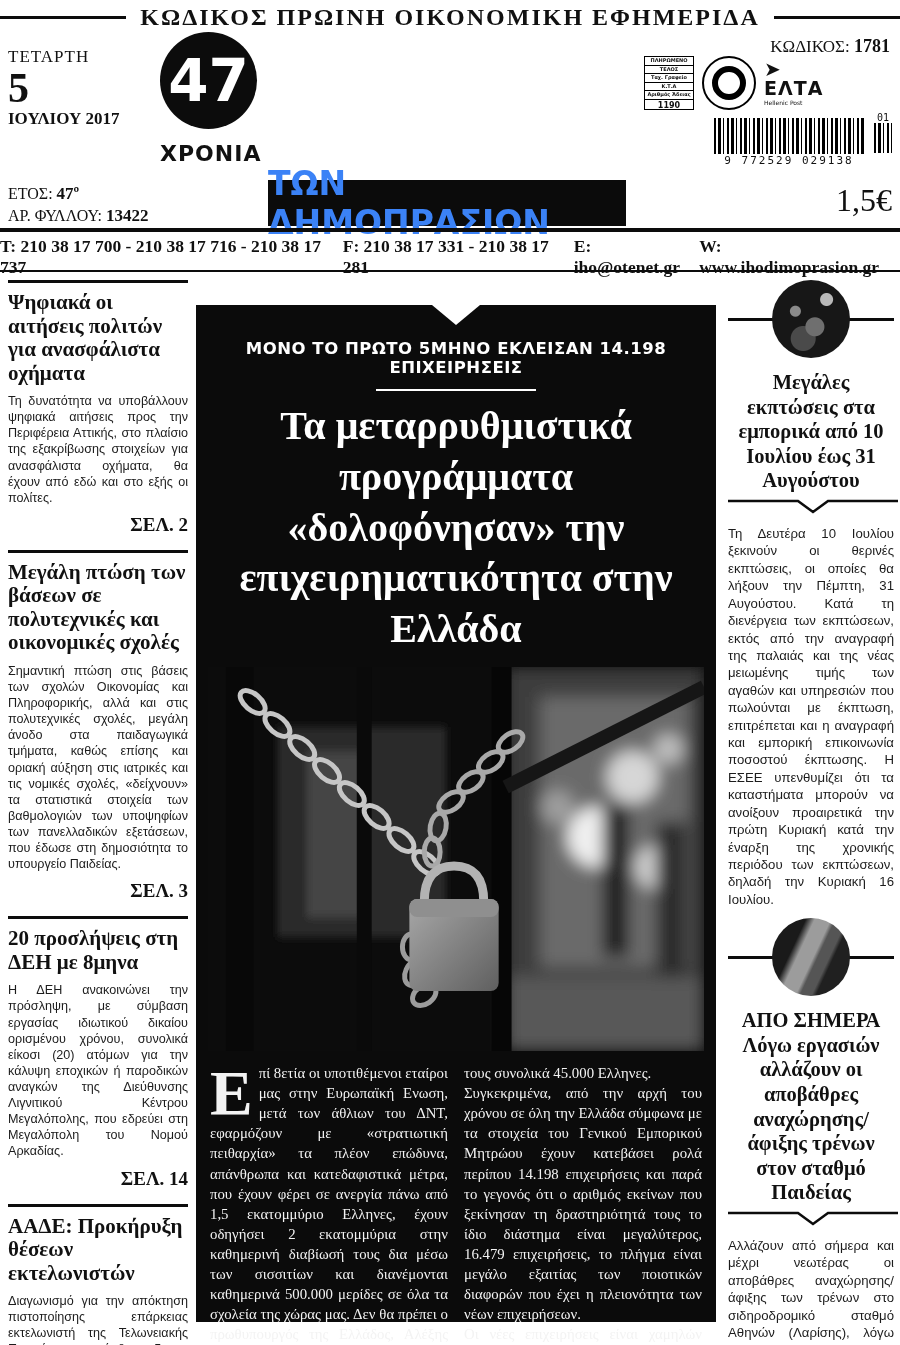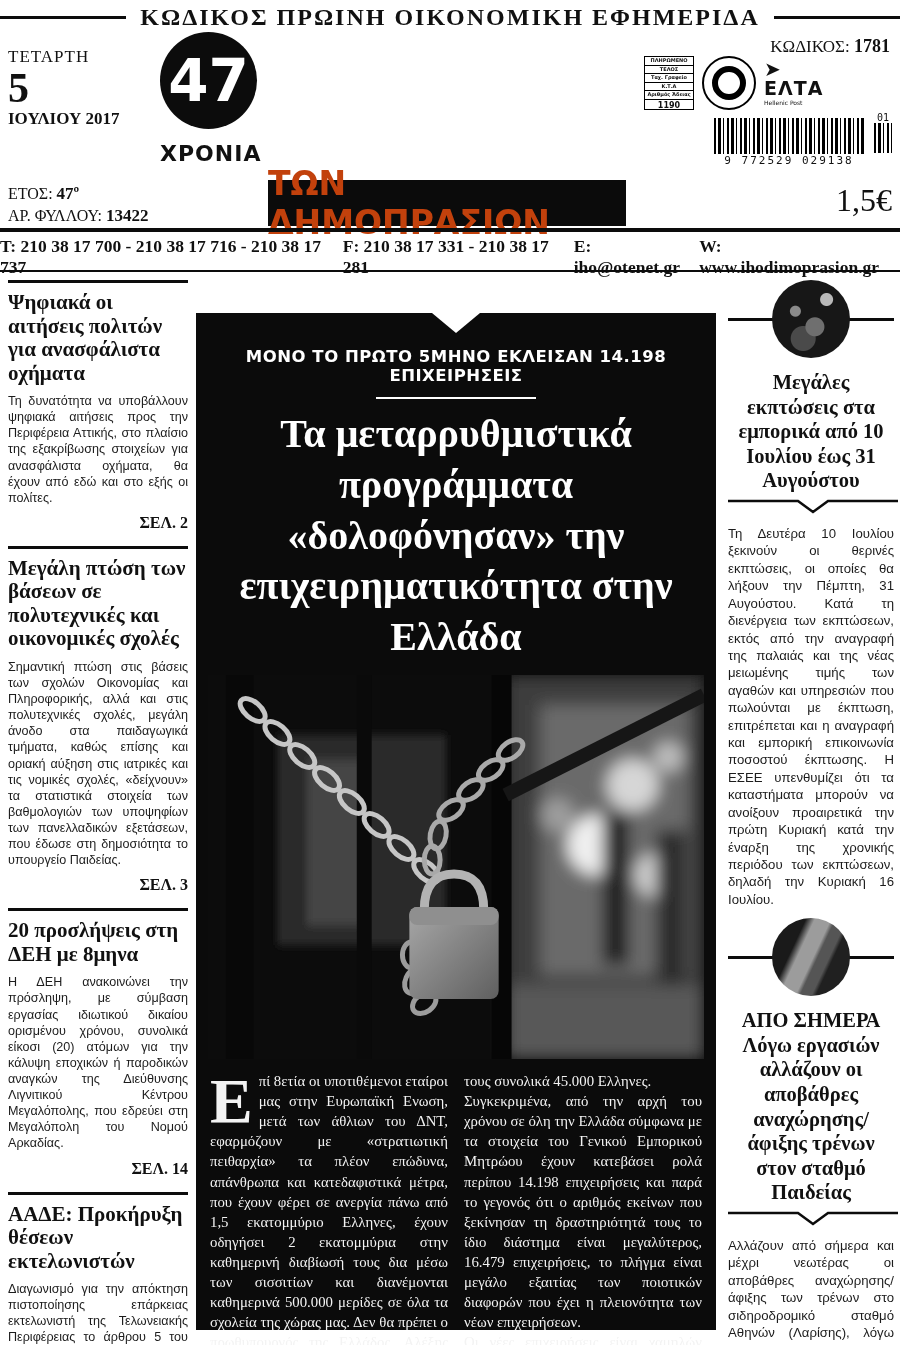--- a/index.html
+++ b/index.html
@@ -19,21 +19,21 @@
   #issue-block b{font-size:17px;}
   #logo47{position:absolute;left:160px;top:32px;width:100px;text-align:center;}
   #logo47 .circ{width:97px;height:97px;border-radius:50%;background:#0c0c0c;color:#fff;
     display:flex;align-items:center;justify-content:center;font-family:"DejaVu Sans",sans-serif;
     font-weight:bold;font-size:58px;}
   #logo47 .yrs{font-family:"DejaVu Sans",sans-serif;font-weight:bold;font-size:22px;letter-spacing:1px;margin-top:12px;}
   #paper-title{position:absolute;left:262px;top:18px;width:370px;text-align:center;
     font-family:"DejaVu Sans",sans-serif;font-weight:bold;font-size:150px;line-height:1.05;
     letter-spacing:-6px;color:#0b0b0b;}
   #paper-subtitle{position:absolute;left:268px;top:180px;width:358px;height:46px;background:#0b0b0b;
-    color:#c2410c;display:flex;align-items:center;justify-content:center;
+    color:#3b82f6;display:flex;align-items:center;justify-content:center;
     font-family:"DejaVu Sans",sans-serif;font-weight:bold;font-size:33px;letter-spacing:0;}
   #code-block{position:absolute;right:10px;top:36px;font-size:17px;}
   #code-block b{font-size:18px;margin-top:12px;}
   #stamps{position:absolute;right:66px;top:56px;display:flex;align-items:center;gap:8px;}
   #paid-stamp{width:48px;height:52px;border:1.5px solid #000;font-family:"DejaVu Sans",sans-serif;
     font-size:5px;font-weight:bold;text-align:center;line-height:1.5;overflow:hidden;}
   #paid-stamp div{border-bottom:1px solid #000;}
   #paid-stamp div:last-child{border-bottom:none;font-size:8px;}
   #round-stamp{width:50px;height:50px;border-radius:50%;border:2px solid #000;position:relative;}
   #round-stamp::before{content:"";position:absolute;inset:8px;border:6px solid #000;border-radius:50%;}
@@ -51,23 +51,23 @@
   #head-rule{top:228px;left:0;width:100%;height:4px;}
   #contact-bar{position:absolute;top:236px;left:0;width:100%;display:flex;justify-content:center;gap:1px;
     font-size:17.5px;font-weight:bold;}
   #sub-rule{top:270px;left:0;width:100%;height:2px;}
   
   #left-col{position:absolute;left:8px;top:280px;width:180px;}
   .l-art{border-top:3px solid #0c0c0c;padding-top:8px;margin-bottom:14px;}
   .l-art h3{margin:0 0 8px;font-size:21px;line-height:1.12;font-weight:bold;}
   .l-art p{margin:0;font-family:"Liberation Sans",sans-serif;font-size:12.6px;line-height:1.28;
     text-align:justify;color:#1c1c1c;}
-  .l-art .pg{text-align:right;font-weight:bold;font-size:16px;margin-top:8px;}
-  
-  #center-box{position:absolute;left:196px;top:313px;width:520px;height:1017px;background:#0b0b0b;
+  .l-art .pg{text-align:right;font-weight:bold;font-size:19px;margin-top:8px;}
+  
+  #center-box{position:absolute;left:196px;top:305px;width:520px;height:1017px;background:#0b0b0b;
     color:#fff;}
   #notch{position:absolute;top:0;left:50%;transform:translateX(-50%);width:0;height:0;
     border-left:24px solid transparent;border-right:24px solid transparent;border-top:20px solid #fff;}
   #kicker{margin:34px 18px 0;text-align:center;font-family:"DejaVu Sans",sans-serif;font-weight:bold;
     font-size:16.5px;letter-spacing:.5px;}
   #kicker-rule{width:160px;height:2px;background:#fff;margin:12px auto 10px;}
   #main-headline{margin:0 10px;text-align:center;font-size:40px;line-height:1.27;font-weight:bold;}
   #main-photo{display:block;width:496px;height:384px;margin:12px auto 0;}
   #main-body{display:flex;gap:16px;margin:12px 14px 0;}
   #main-body .col{flex:1;font-size:14.8px;line-height:1.36;text-align:justify;color:#f3f3f3;}

